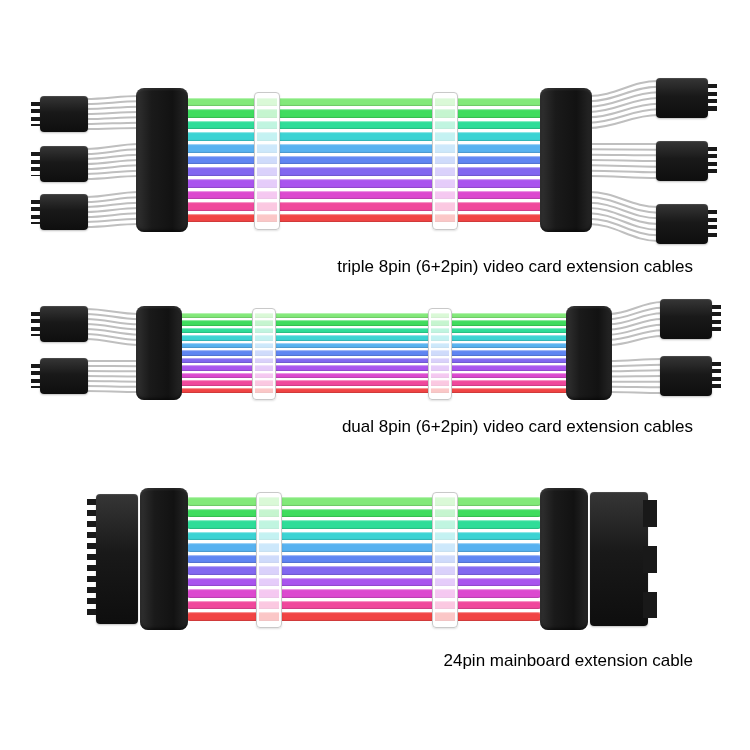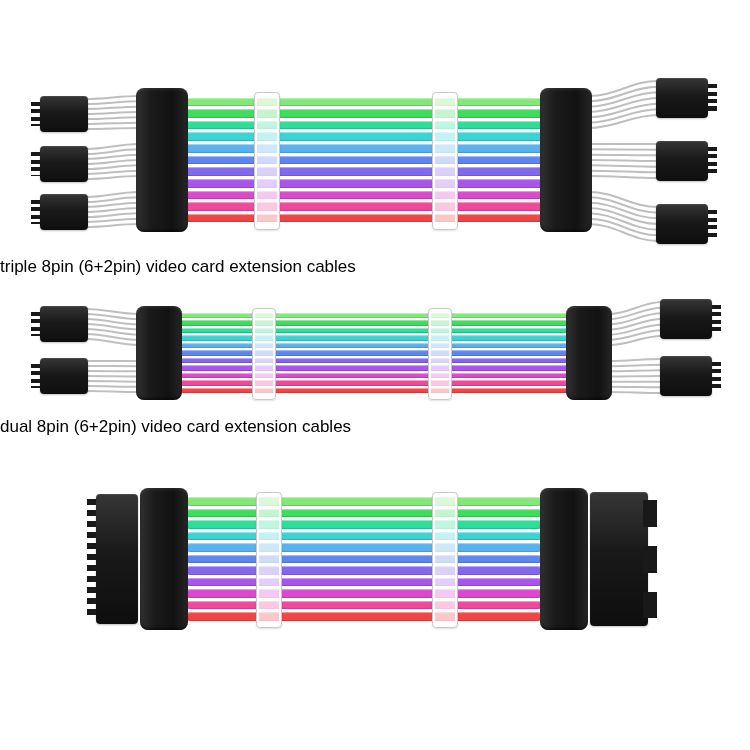--- a/index.html
+++ b/index.html
@@ -40,30 +40,31 @@
     position: absolute; left: 0; right: 0;
     box-shadow: inset 0 1px 1px rgba(255,255,255,.45), inset 0 -1px 1px rgba(0,0,0,.15);
   }
   .clip {
     position: absolute;
     background: rgba(255,255,255,.70);
     border: 1px solid #c9c9c9; border-radius: 4px;
     box-shadow: inset 0 0 0 2px rgba(255,255,255,.9), 0 1px 2px rgba(0,0,0,.12);
   }
   .caption {
-    position: absolute; left: 0; width: 660px; text-align: left;
-    font-size: 17px; color: #000000;
+    position: absolute; left: 0; width: 660px; text-align: right;
+    font-size: 17px; color: #000000; padding-left: 33px;
   }
 </style>
 </head>
 <body>
 
 <div id="canvas">
   <div class="caption" style="top:257px">triple 8pin (6+2pin) video card extension cables</div>
   <div class="caption" style="top:417px">dual 8pin (6+2pin) video card extension cables</div>
+  <div class="caption" style="top:651px">24pin mainboard extension cable</div>
 <svg width="750" height="750" viewBox="0 0 750 750" class="wires-layer">
       <path d="M86 99 C106.14 99,118.86 96,139 96" fill="none" stroke="#bfbfbf" stroke-width="2"></path>
       <path d="M86 104 C106.14 104,118.86 101.33333333333333,139 101.33333333333333" fill="none" stroke="#bfbfbf" stroke-width="2"></path>
       <path d="M86 109 C106.14 109,118.86 106.66666666666667,139 106.66666666666667" fill="none" stroke="#bfbfbf" stroke-width="2"></path>
       <path d="M86 114 C106.14 114,118.86 112,139 112" fill="none" stroke="#bfbfbf" stroke-width="2"></path>
       <path d="M86 119 C106.14 119,118.86 117.33333333333333,139 117.33333333333333" fill="none" stroke="#bfbfbf" stroke-width="2"></path>
       <path d="M86 124 C106.14 124,118.86 122.66666666666667,139 122.66666666666667" fill="none" stroke="#bfbfbf" stroke-width="2"></path>
       <path d="M86 129 C106.14 129,118.86 128,139 128" fill="none" stroke="#bfbfbf" stroke-width="2"></path>
       <path d="M86 149 C106.14 149,118.86 144,139 144" fill="none" stroke="#bfbfbf" stroke-width="2"></path>
       <path d="M86 154 C106.14 154,118.86 149.33333333333334,139 149.33333333333334" fill="none" stroke="#bfbfbf" stroke-width="2"></path>

